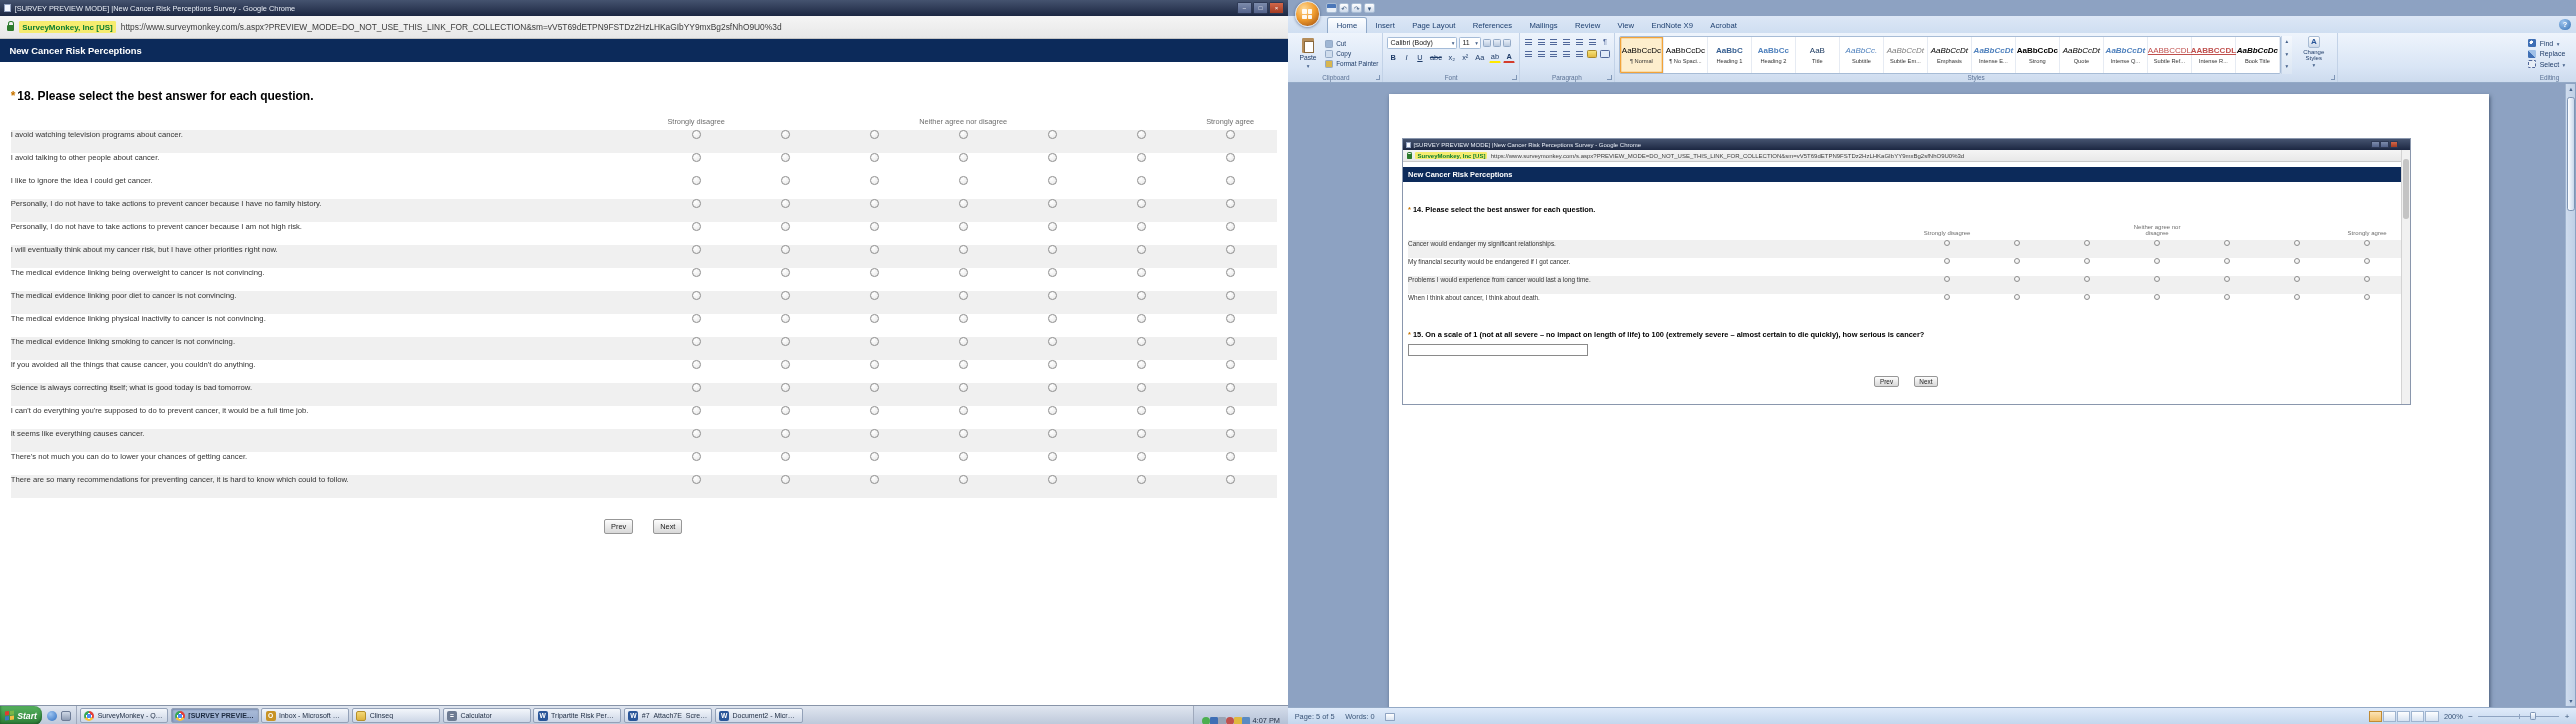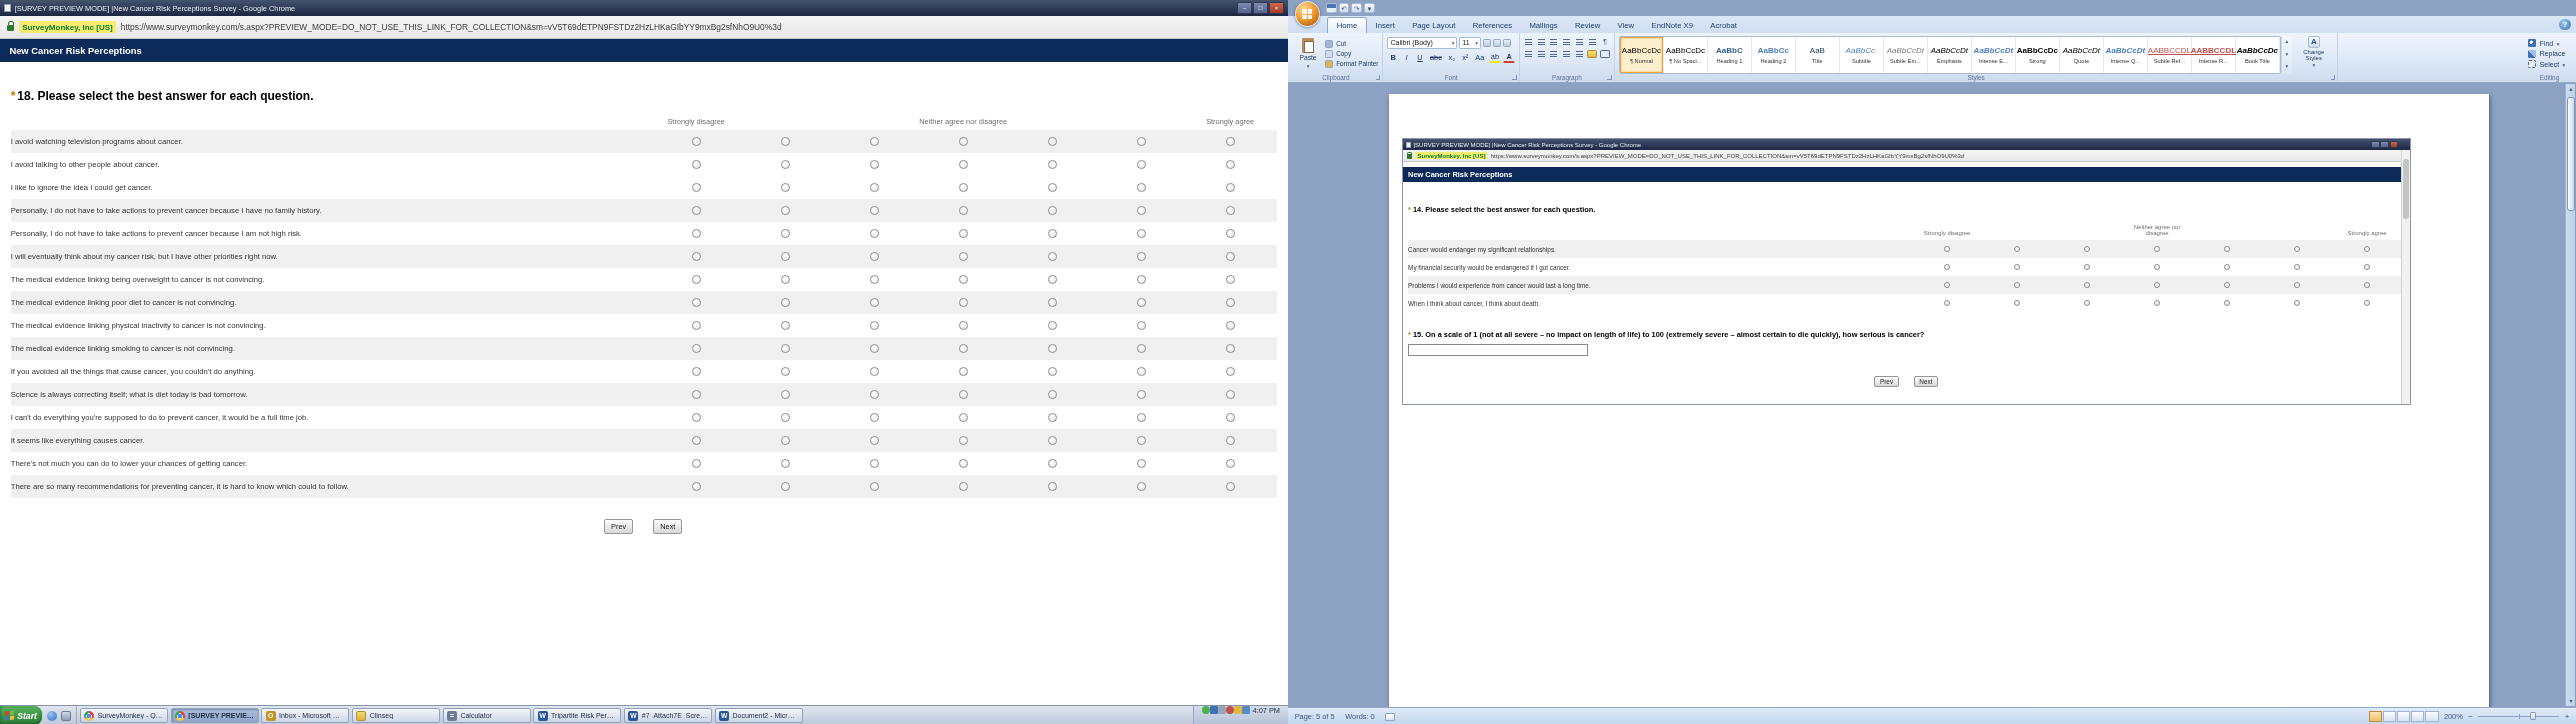--- a/index.html
+++ b/index.html
@@ -18,21 +18,21 @@
 .c-urlbar{position:absolute;top:16px;left:0;right:0;height:23px;background:linear-gradient(#f5f5f5,#e7e7e7);border-bottom:0.7px solid #c4c4c4;display:flex;align-items:center;padding:0 6.7px;gap:4.7px;white-space:nowrap}
 .lock-icon{width:7.4px;height:6px;background:#2c7a2c;border-radius:1.3px;position:relative;flex:none;margin-top:2.7px}
 .lock-icon::before{content:"";position:absolute;left:1px;top:-4px;width:4px;height:4.7px;border:1.3px solid #2c7a2c;border-bottom:none;border-radius:2.7px 2.7px 0 0}
 .ev-badge{background:#f6ec6f;color:#0b7d2e;font-weight:bold;font-size:8px;padding:1.3px 3.4px;border-radius:1.3px}
 .url-text{font-size:8.4px;color:#3c3c3c;overflow:hidden;text-overflow:ellipsis}
 .sm-banner{position:absolute;top:39px;left:0;right:0;height:23.5px;background:#0c2a5a;color:#fff;display:flex;align-items:center;padding:0 9.4px;font-size:9.4px;font-weight:bold}
 .survey{position:absolute;top:62px;bottom:20px;left:0;right:0;background:#fff;padding:27px 10.7px 0 10.7px;overflow:hidden}
 .q-title{font-size:12px;font-weight:bold;color:#000;margin-bottom:14.8px}
 .q-marker{color:#c77400;margin-right:2px}
 .survey-matrix .m-header{display:flex;align-items:flex-end;margin-bottom:3.4px}
-.survey-matrix .m-row{display:flex;align-items:center}
+.survey-matrix .m-row{display:flex;}
 .survey-matrix .m-cell{display:flex;justify-content:center;flex:none}
 .survey-matrix .m-text{flex:none}
 .m-collabel{text-align:center;color:#6e6e6e;width:100%}
 .matrix-left .m-text{width:641px;padding-right:8px;font-size:7.7px;color:#333}
 .matrix-left .m-cell{width:89px}
 .matrix-left .m-row{height:23px}
 .matrix-left .m-row.alt{background:#f0f0f0}
 .matrix-left .m-collabel{font-size:7.4px;line-height:8.7px}
 .radio{width:8.7px;height:8.7px;border:0.7px solid #8e8e8e;border-radius:50%;background:radial-gradient(circle at 35% 30%,#fff,#e6e6e6)}
 .nav-buttons{display:flex;gap:20px;justify-content:center;margin-top:21.5px;width:1265px}
@@ -51,21 +51,21 @@
 .tasks{display:flex;align-items:stretch;overflow:hidden}
 .task-btn{width:88px;flex:none;margin:2px 0 2px 2.7px;background:linear-gradient(#f3f6fb,#ccd6e6);border:0.7px solid #93a1b8;border-radius:2px;display:flex;align-items:center;gap:3.4px;padding:0 3.4px;font-size:7px;color:#1c2a40;overflow:hidden;white-space:nowrap}
 .task-btn.active{background:linear-gradient(#adbeda,#90a5ca);box-shadow:inset 0.7px 0.7px 2px #6f82a6;font-weight:bold}
 .t-label{overflow:hidden;text-overflow:ellipsis}
 .t-icon{width:10px;height:10px;flex:none;border-radius:2px;font-size:6.7px;font-weight:bold;color:#fff;display:flex;align-items:center;justify-content:center}
 .t-icon.chrome{border-radius:50%;background:radial-gradient(circle at 50% 50%,#4a8cf7 0 30%,#fff 31% 38%,rgba(0,0,0,0) 39%),conic-gradient(#e4413a 0 120deg,#f7c33c 120deg 240deg,#3aa757 240deg 360deg)}
 .t-icon.word{background:#2a5699}.t-icon.word::before{content:"W"}
 .t-icon.outlook{background:#c89325}.t-icon.outlook::before{content:"O"}
 .t-icon.calculator{background:#6d7b92}.t-icon.calculator::before{content:"="}
 .t-icon.folder{background:linear-gradient(#f4d876,#ddb33f);border:0.7px solid #b58f2a}
-.tray{margin-left:auto;display:flex;align-items:flex-start;padding:0 8px;border-left:0.7px solid #9fa9bc;background:linear-gradient(#d5ddeb,#b3c0d5);flex:none}
+.tray{margin-left:auto;display:flex;align-items:flex-end;padding:0 8px;border-left:0.7px solid #9fa9bc;background:linear-gradient(#d5ddeb,#b3c0d5);flex:none}
 .tray-icon{width:8px;height:8px;border-radius:1.3px}
 .tray-icon.t1{background:#4caf50;border-radius:50%}.tray-icon.t2{background:#3f6fb5}.tray-icon.t3{background:#9aa4b5}
 .tray-icon.t4{background:#c0504d;border-radius:50%}.tray-icon.t5{background:#e0b93f}.tray-icon.t6{background:#5a8ac2}
 .tray-clock{font-size:7.4px;color:#1d2a40;margin-left:2.7px}
 
 
 .w-titlebar{position:absolute;top:0;left:0;right:0;height:16px;background:linear-gradient(#eaf1fb,#cddcf0);display:flex;align-items:center;justify-content:center;font-size:8px;color:#54688c;border-bottom:0.7px solid #b6c7de}
 .w-winbtns{position:absolute;right:4px;top:2px;display:flex;gap:0.7px}
 .w-winbtn{width:18px;height:11.4px;background:linear-gradient(#fbfdff,#d7e3f2);border:0.7px solid #9fb4cf;font-size:6.7px;color:#3f5676;text-align:center;line-height:10px;border-radius:2px}
 .w-winbtn.min::before{content:"–"}.w-winbtn.max::before{content:"□"}.w-winbtn.close::before{content:"×"}
@@ -480,21 +480,21 @@
             <div class="radio"></div>
           </div>
           <div class="m-cell">
             <div class="radio"></div>
           </div>
           <div class="m-cell">
             <div class="radio"></div>
           </div>
         </div>
         <div class="m-row alt">
-          <div class="m-text">Science is always correcting itself; what is diet today is bad tomorrow.</div>
+          <div class="m-text">Science is always correcting itself; what is good today is bad tomorrow.</div>
           <div class="m-cell">
             <div class="radio"></div>
           </div>
           <div class="m-cell">
             <div class="radio"></div>
           </div>
           <div class="m-cell">
             <div class="radio"></div>
           </div>
           <div class="m-cell">

